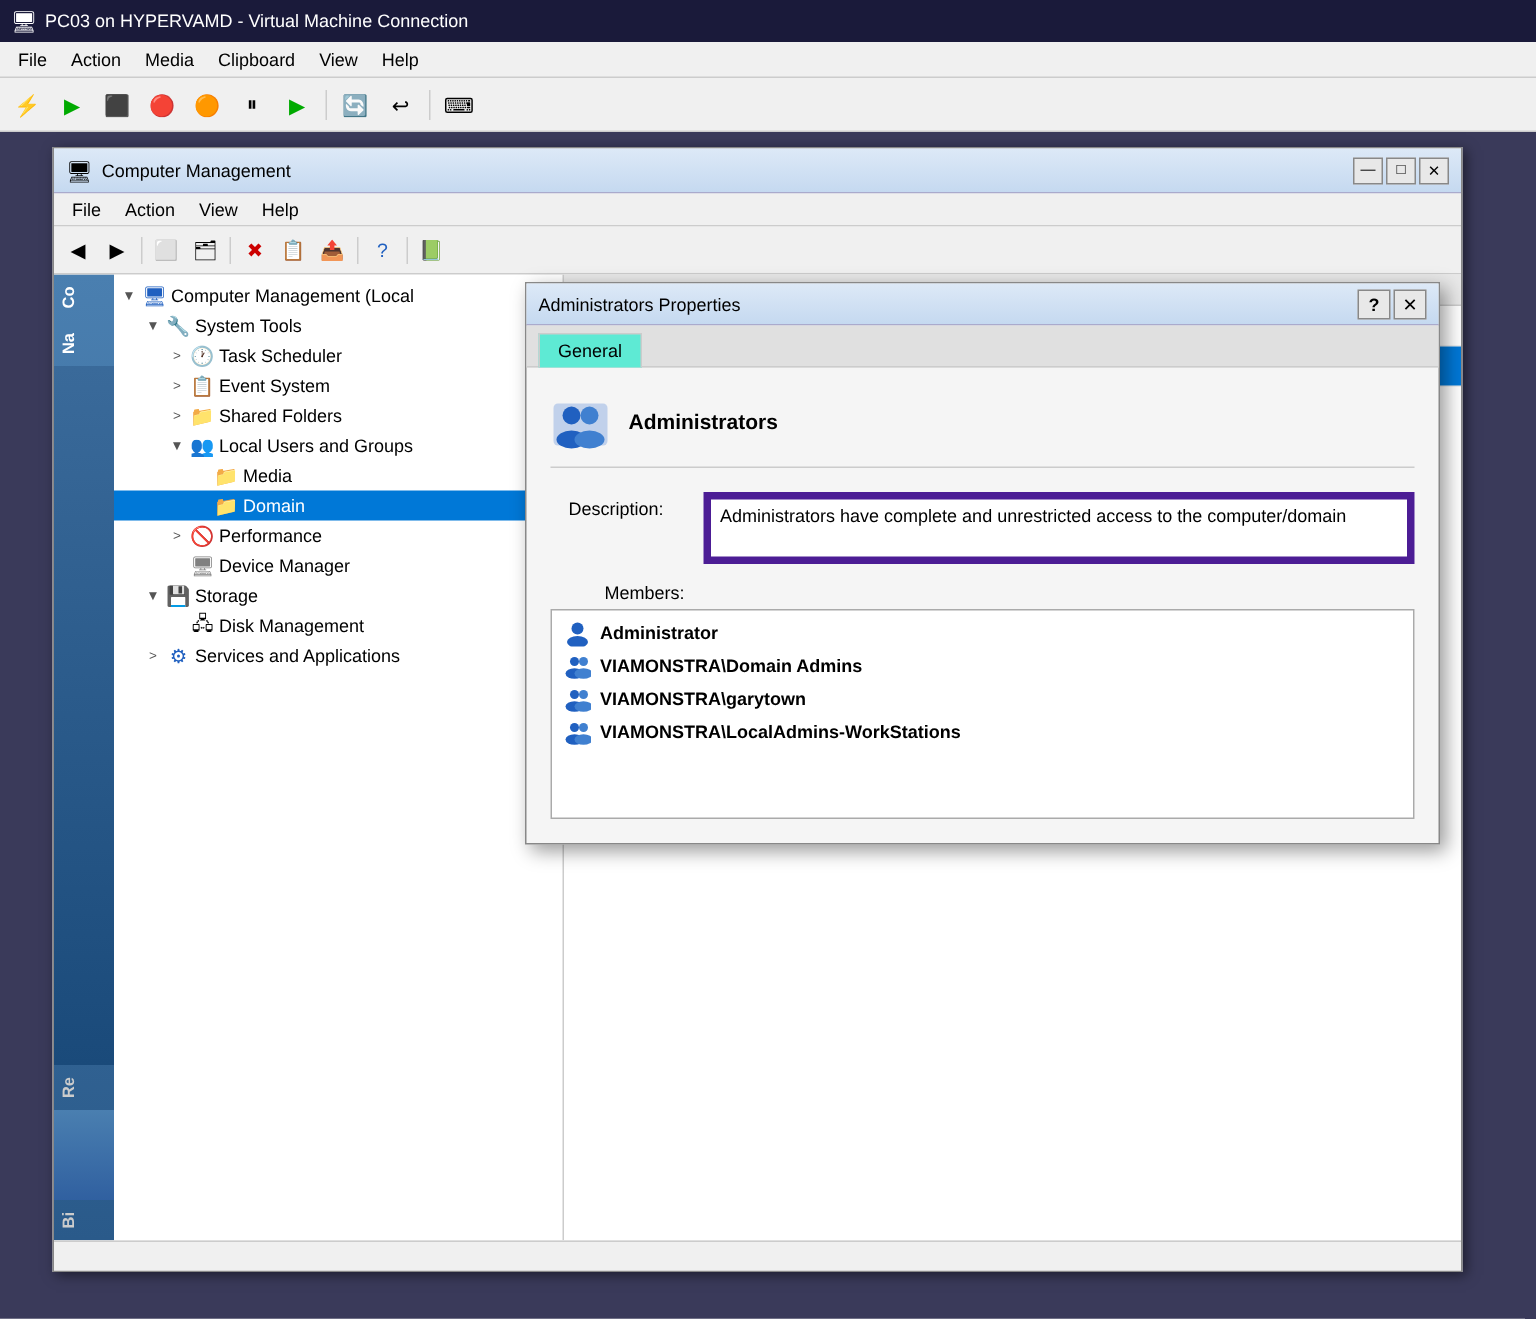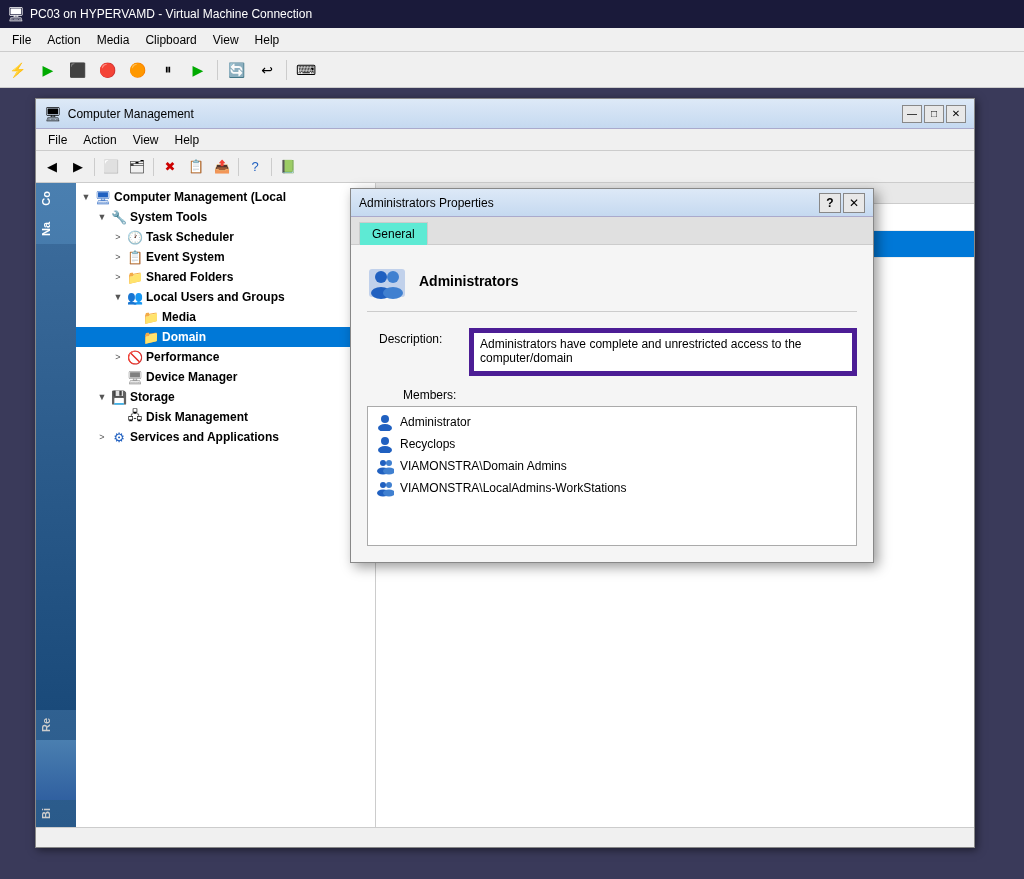--- a/index.html
+++ b/index.html
@@ -272,21 +272,20 @@
       display: flex;
       align-items: center;
       justify-content: center;
       font-size: 13px;
       flex-shrink: 0;
     }
 
     .tree-label {
       font-size: 12px;
       color: #000;
-      font-weight: bold;
     }
 
     
     .indent-1 { padding-left: 4px; }
     .indent-2 { padding-left: 20px; }
     .indent-3 { padding-left: 36px; }
     .indent-4 { padding-left: 52px; }
 
     
     .cm-main {
@@ -355,21 +354,21 @@
 
     .cm-list-cell-desc {
       flex: 1;
     }
 
     
     .admin-dialog {
       position: absolute;
       top: 100px;
       left: 350px;
-      width: 524px;
+      width: 610px;
       background: #f5f5f5;
       border: 1px solid #888;
       box-shadow: 4px 4px 12px rgba(0,0,0,0.4);
       display: flex;
       flex-direction: column;
       z-index: 100;
     }
 
     .dialog-titlebar {
       background: linear-gradient(to bottom, #dde9f7, #c5d9f0);
@@ -522,20 +521,21 @@
       margin-right: 6px;
       display: flex;
       align-items: center;
       justify-content: center;
       font-size: 13px;
     }
 
     .member-name {
       font-size: 12px;
       color: #000;
+      font-weight: bold;
     }
 
     
     .icon-blue { color: #2060c0; }
     .icon-gray { color: #808080; }
 
     
     .cm-statusbar {
       height: 20px;
       background: #f0f0f0;
@@ -780,42 +780,44 @@
             <div class="member-item">
               <span class="member-icon">
                 <svg width="18" height="18" viewBox="0 0 18 18">
                   <circle cx="9" cy="6" r="4" fill="#2060c0"></circle>
                   <ellipse cx="9" cy="15" rx="7" ry="4" fill="#2060c0"></ellipse>
                 </svg>
               </span>
               <span class="member-name">Administrator</span>
             </div>
 
-            <div class="member-item">
-              <span class="member-icon">
-                <svg width="18" height="18" viewBox="0 0 18 18">
-                  <circle cx="9" cy="6" r="4" fill="#2060c0"></circle>
-                  <ellipse cx="9" cy="15" rx="7" ry="4" fill="#2060c0"></ellipse>
-                </svg>
-              </span>
-              <span class="member-name">Recyclops</span>
-            </div>
 
             <div class="member-item">
               <span class="member-icon">
                 <svg width="18" height="18" viewBox="0 0 18 18">
                   <circle cx="7" cy="6" r="3" fill="#2060c0"></circle>
                   <circle cx="13" cy="6" r="3" fill="#4080d0"></circle>
                   <ellipse cx="7" cy="14" rx="6" ry="3.5" fill="#2060c0"></ellipse>
                   <ellipse cx="13" cy="14" rx="6" ry="3.5" fill="#4080d0"></ellipse>
                 </svg>
               </span>
               <span class="member-name">VIAMONSTRA\Domain Admins</span>
             </div>
 
+            <div class="member-item">
+              <span class="member-icon">
+                <svg width="18" height="18" viewBox="0 0 18 18">
+                  <circle cx="7" cy="6" r="3" fill="#2060c0"></circle>
+                  <circle cx="13" cy="6" r="3" fill="#4080d0"></circle>
+                  <ellipse cx="7" cy="14" rx="6" ry="3.5" fill="#2060c0"></ellipse>
+                  <ellipse cx="13" cy="14" rx="6" ry="3.5" fill="#4080d0"></ellipse>
+                </svg>
+              </span>
+              <span class="member-name">VIAMONSTRA\garytown</span>
+            </div>
 
             <div class="member-item">
               <span class="member-icon">
                 <svg width="18" height="18" viewBox="0 0 18 18">
                   <circle cx="7" cy="6" r="3" fill="#2060c0"></circle>
                   <circle cx="13" cy="6" r="3" fill="#4080d0"></circle>
                   <ellipse cx="7" cy="14" rx="6" ry="3.5" fill="#2060c0"></ellipse>
                   <ellipse cx="13" cy="14" rx="6" ry="3.5" fill="#4080d0"></ellipse>
                 </svg>
               </span>

